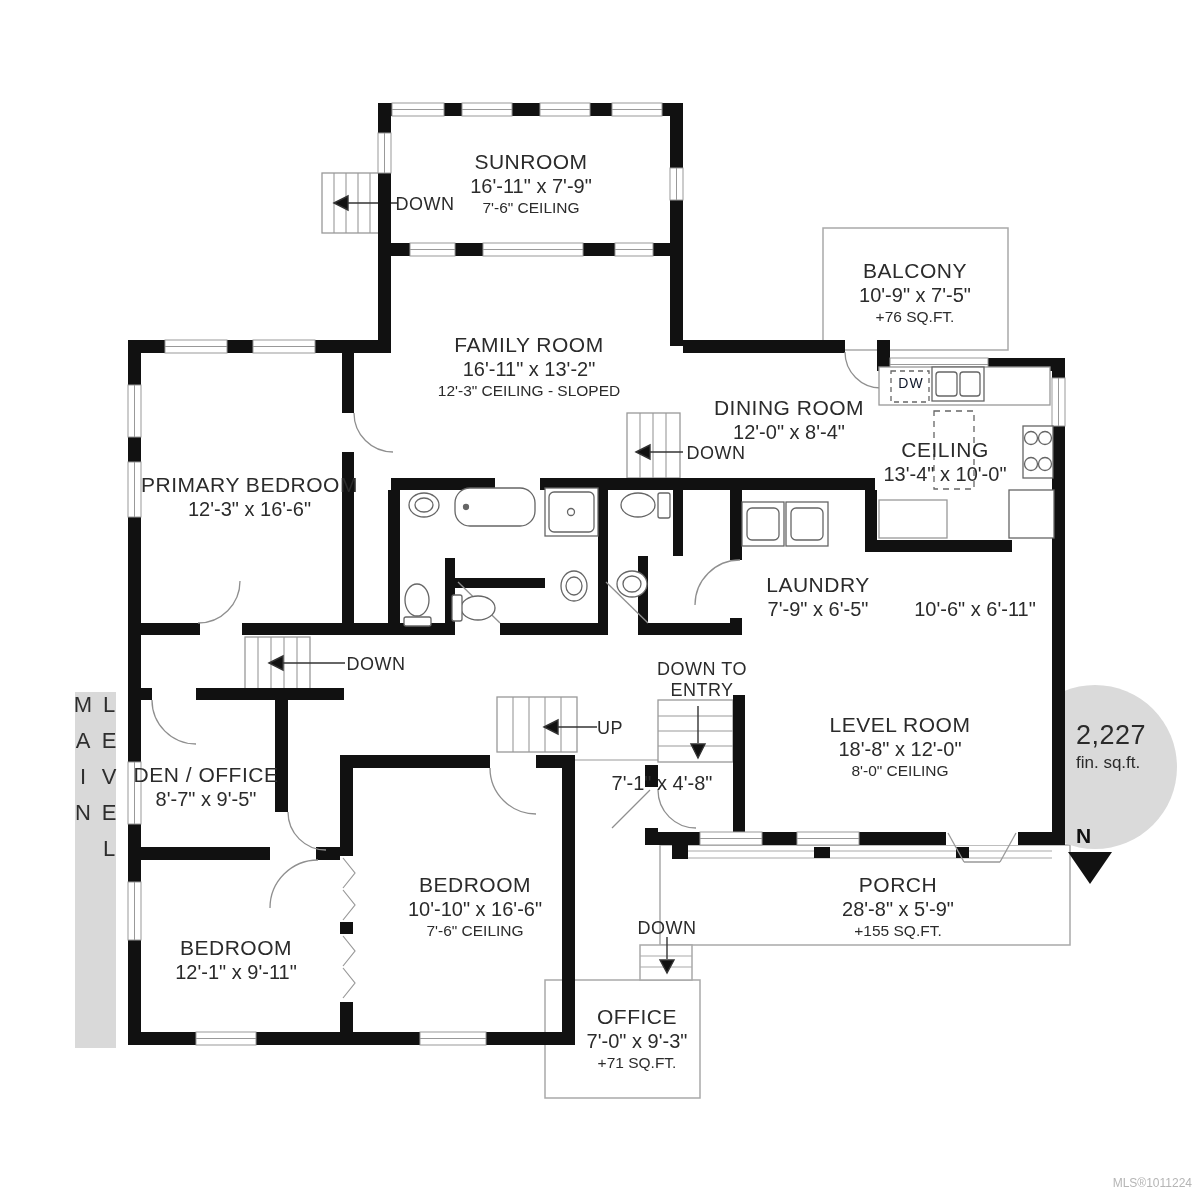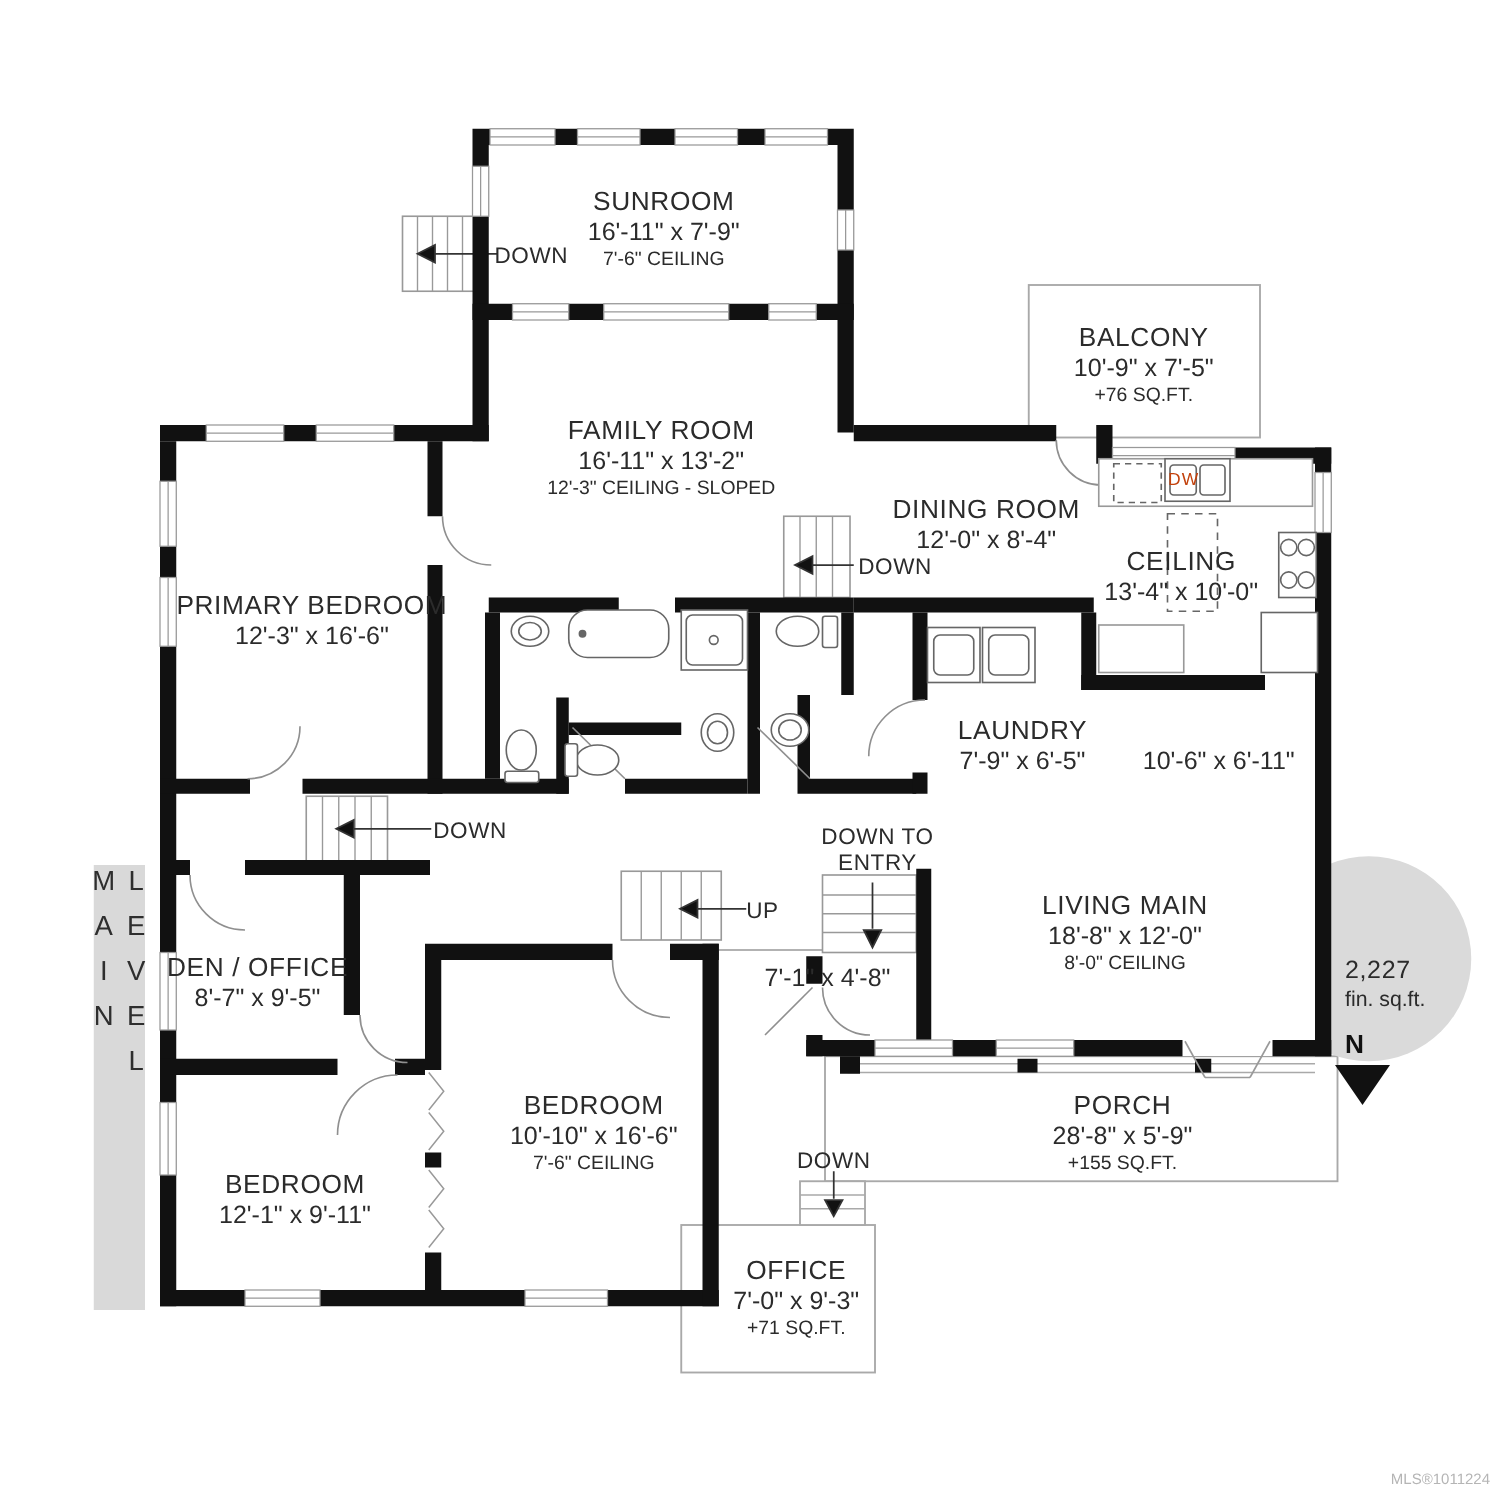--- a/index.html
+++ b/index.html
@@ -10,27 +10,27 @@
   .rname{font-size:21px;letter-spacing:.5px;}
   .rdims{font-size:20px;}
   .rnote{font-size:15.5px;margin-top:1px;}
   .stair-label{position:absolute;font-size:18px;letter-spacing:.5px;white-space:nowrap;}
   .center{transform:translateX(-50%);text-align:center;line-height:1.18;}
   #level-bar{position:absolute;left:75px;top:692px;width:41px;height:356px;background:#d9d9d9;
              display:flex;align-items:center;justify-content:center;}
   #level-bar span{writing-mode:vertical-lr;text-orientation:upright;font-size:22px;
                   letter-spacing:11px;color:#2e2e2e;}
   #area-badge-text{position:absolute;left:1076px;top:720px;text-align:left;}
-  #area-badge-text .num{font-size:20px;letter-spacing:.5px;margin-top:45px;}
+  #area-badge-text .num{font-size:27px;letter-spacing:.5px;}
   #area-badge-text .unit{font-size:17px;margin-top:2px;}
   #compass-n{position:absolute;left:1076px;top:824px;font-size:21px;font-weight:bold;color:#111;}
   #mls{position:absolute;left:1020px;top:1176px;width:172px;text-align:right;
        font-size:12px;color:#b5b5b5;}
   #dw-label{position:absolute;left:911px;top:375px;transform:translateX(-50%);
-            font-size:14px;color:#c2410c;letter-spacing:1px;margin-left:36px;}
+            font-size:14px;color:#0f172a;letter-spacing:1px;}
 </style>
 </head>
 <body>
 
 <div id="stage">
 
 <svg id="plan-svg" width="1200" height="1200" viewBox="0 0 1200 1200">
   <defs>
     <clipPath id="badge-clip">
           <rect x="1052" y="0" width="148" height="1200"></rect>
@@ -324,21 +324,21 @@
 <div class="label" style="left:818px;top:572px;">
   <div class="rname">LAUNDRY</div>
   <div class="rdims">7'-9" x 6'-5"</div>
 </div>
 
 <div class="label" style="left:975px;top:597px;">
   <div class="rdims">10'-6" x 6'-11"</div>
 </div>
 
 <div class="label" style="left:900px;top:712px;">
-  <div class="rname">LIVING MAIN</div>
+  <div class="rname">LEVEL ROOM</div>
   <div class="rdims">18'-8" x 12'-0"</div>
   <div class="rnote">8'-0" CEILING</div>
 </div>
 
 <div class="label" style="left:206px;top:762px;">
   <div class="rname">DEN / OFFICE</div>
   <div class="rdims">8'-7" x 9'-5"</div>
 </div>
 
 <div class="label" style="left:662px;top:771px;">

